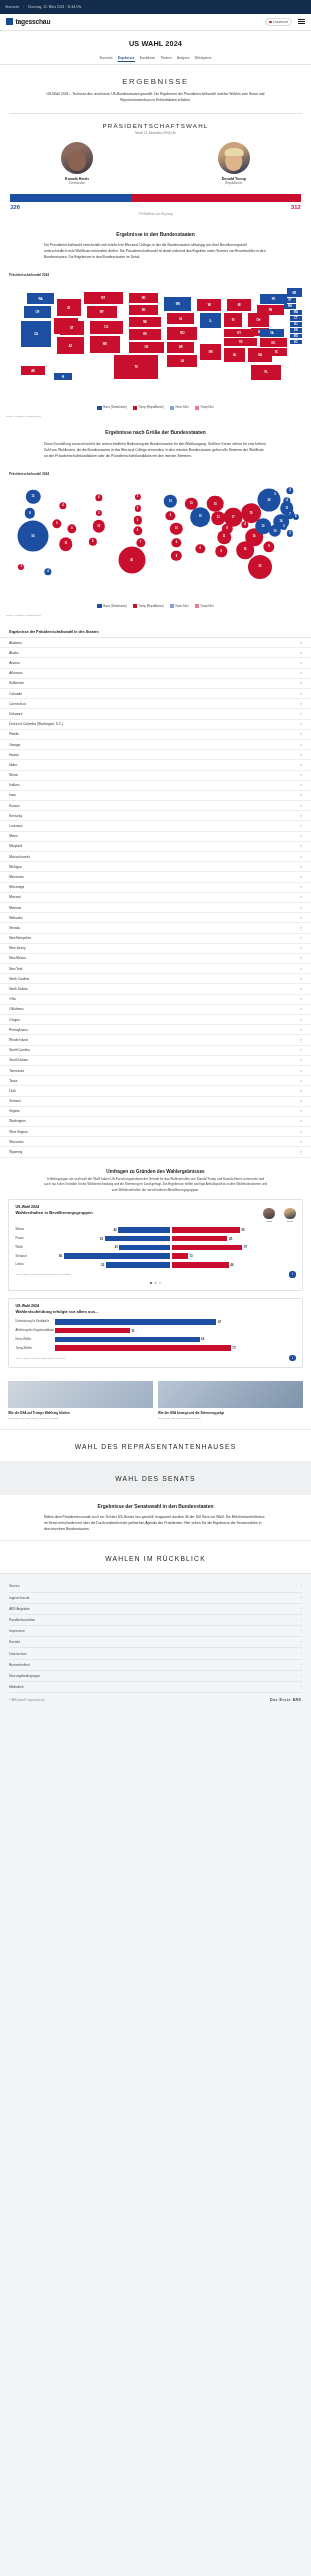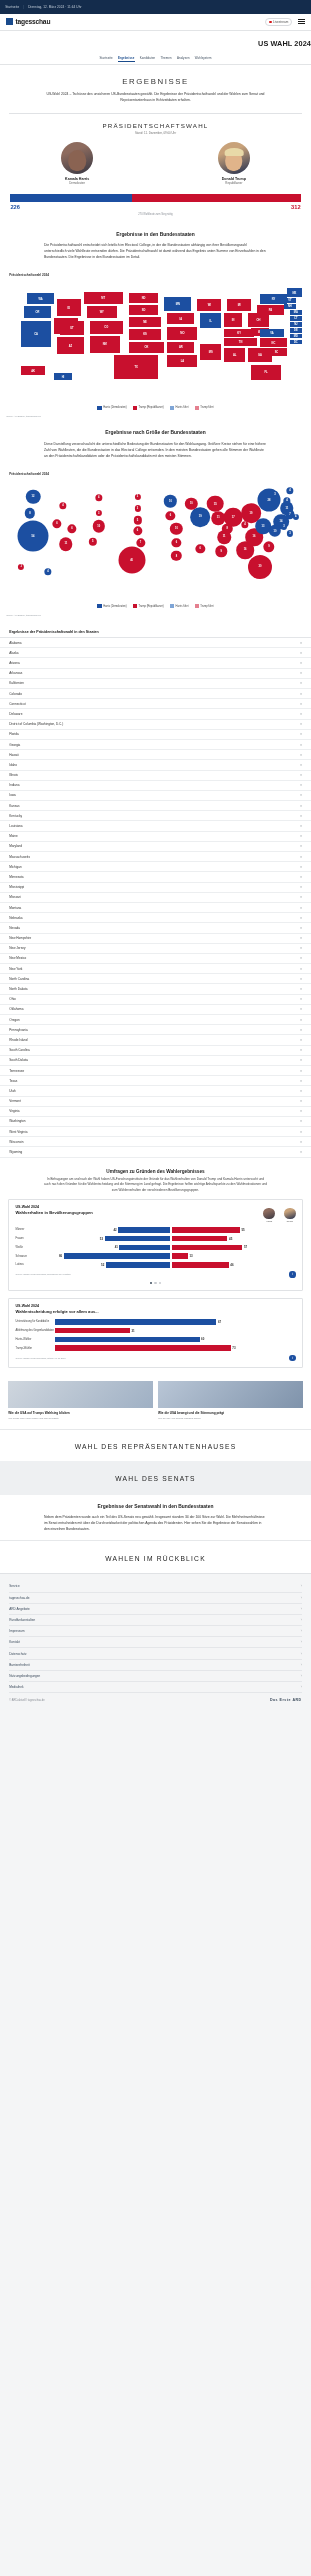--- a/index.html
+++ b/index.html
@@ -52,21 +52,21 @@
     gap:5.2px;
     flex-wrap:wrap;
     justify-content:center;
   }
   .navbar a { font-size:2.9px; color:#3c4b5c; text-decoration:none; letter-spacing:0.1px; }
   .navbar a.active { color:#1a4b8c; font-weight:bold; border-bottom:1px solid #1a4b8c; padding-bottom:1px; }
 
   
   .page { background:#fff; }
   h1.page-title {
-    text-align:right;
+    text-align:center;
     font-size:7.3px;
     font-weight:bold;
     padding:8.3px 0 5.2px;
     letter-spacing:0.1px;
   }
   .hr { height:0.5px; background:#e0e2e5; margin:0 9.3px; }
 
   .band-title {
     text-align:center;
     font-size:7.8px;

